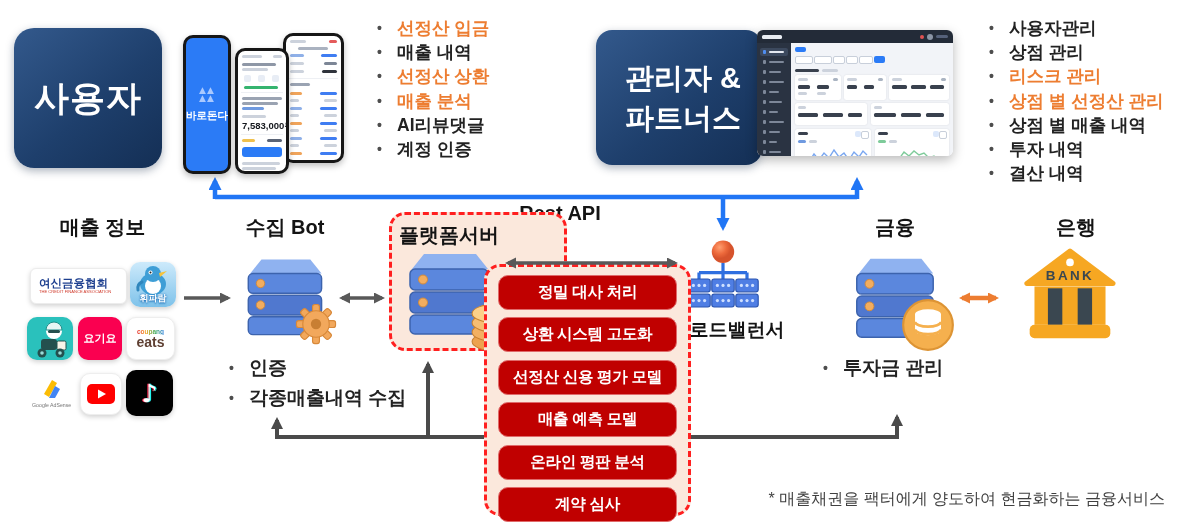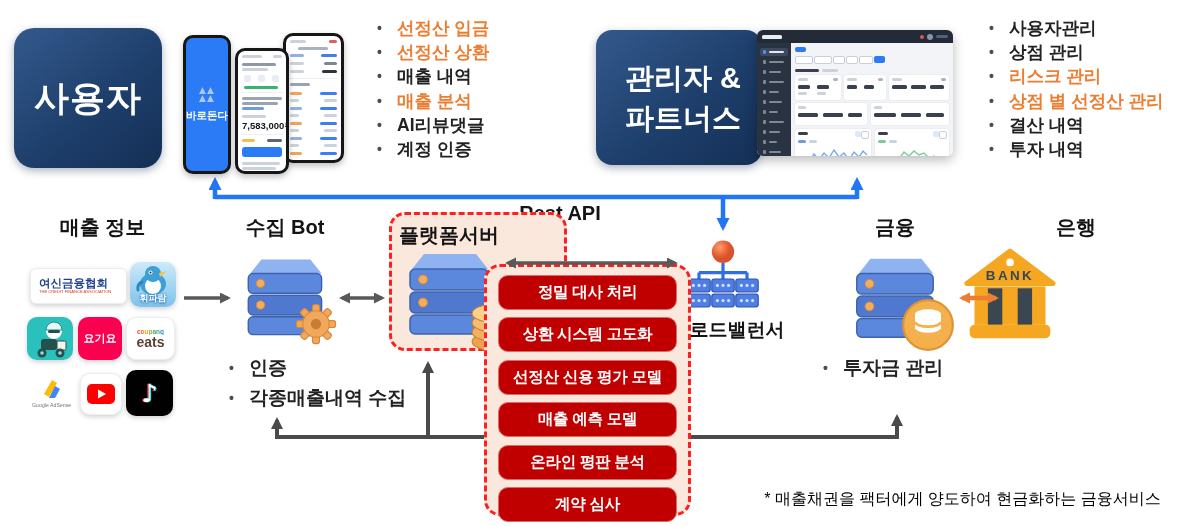--- a/index.html
+++ b/index.html
@@ -25,21 +25,21 @@
   .feat li.hl{color:#ED7D31;}
   .feat.big{font-size:19px;}
   .feat.big li{height:30px;}
 
   
   .red-frame{position:absolute;border:3px dashed #ff1f1f;background:#FBE8DC;border-radius:16px;box-sizing:border-box;}
   .pill{background:#C00000;border:1.5px solid #e06a6a;border-radius:10px;color:#fff;font-weight:700;
     font-size:15.5px;height:33px;display:flex;align-items:center;justify-content:center;
     margin:0 0 7.4px 0;white-space:nowrap;letter-spacing:-.3px;}
 
-  .note{position:absolute;color:#000000;font-size:16px;text-align:center;}
+  .note{position:absolute;color:#404040;font-size:16px;text-align:right;}
 
   
   .phone{position:absolute;border:3px solid #161616;border-radius:10px;background:#fff;box-shadow:0 3px 6px rgba(0,0,0,.25);overflow:hidden;box-sizing:border-box;}
   .p-blue{background:#2b7bf6;display:flex;flex-direction:column;align-items:center;justify-content:center;}
   .tri{color:#a9c9ff;font-size:9px;line-height:8px;letter-spacing:1px;font-family:"DejaVu Sans",sans-serif;}
   .p-logo{color:#fff;font-weight:700;font-size:10.5px;margin-top:7px;}
   .b{position:absolute;display:block;background:#ccd2dc;border-radius:1.5px;height:2.5px;}
   .amount{position:absolute;font-weight:700;color:#13161c;font-size:9.5px;white-space:nowrap;}
   .p-btn{position:absolute;background:#2b7bf6;border-radius:3px;}
   .hairline{position:absolute;left:3px;right:3px;height:1px;background:#eef0f4;}
@@ -184,25 +184,25 @@
       <i class="b" style="top:111px;left:4px;width:38px"></i>
       <i class="b" style="top:116px;left:4px;width:34px"></i>
     </div>
   </div>
 
   <ul class="feat node" style="left:372px;top:16px">
 
       <li class="feat-item hl">
         <span>선정산 입금</span>
       </li>
+      <li class="feat-item">
+        <span>매출 내역</span>
+      </li>
       <li class="feat-item hl">
         <span>선정산 상환</span>
-      </li>
-      <li class="feat-item">
-        <span>매출 내역</span>
       </li>
       <li class="feat-item hl">
         <span>매출 분석</span>
       </li>
       <li class="feat-item">
         <span>AI리뷰댓글</span>
       </li>
       <li class="feat-item">
         <span>계정 인증</span>
       </li>
@@ -341,24 +341,27 @@
       <li class="feat-item">
         <span>상점 관리</span>
       </li>
       <li class="feat-item hl">
         <span>리스크 관리</span>
       </li>
       <li class="feat-item hl">
         <span>상점 별 선정산 관리</span>
       </li>
       <li class="feat-item">
+        <span>상점 별 매출 내역</span>
+      </li>
+      <li class="feat-item">
+        <span>투자 내역</span>
+      </li>
+      <li class="feat-item">
         <span>결산 내역</span>
-      </li>
-      <li class="feat-item">
-        <span>투자 내역</span>
       </li>
     </ul>
 
   <div class="sec" style="left:40px;top:214px;width:125px">매출 정보</div>
   <div class="sec" style="left:225px;top:214px;width:120px">수집 Bot</div>
   <div class="sec" style="left:505px;top:202px;width:110px">Rest API</div>
   <div class="sec" style="left:677px;top:317px;width:120px;font-size:19px">로드밸런서</div>
   <div class="sec" style="left:845px;top:214px;width:100px">금융</div>
   <div class="sec" style="left:1026px;top:214px;width:100px">은행</div>
 
@@ -500,21 +503,21 @@
 
   <div class="node abs" style="left:845px;top:250px;width:100px;height:100px">
     <svg width="98" height="98" viewBox="0 0 100 100">
         <use href="#srv3d"></use>
       </svg>
     <svg class="abs" style="right:-10px;bottom:-2px" width="54" height="54" viewBox="0 0 50 50">
         <use href="#dbsym"></use>
       </svg>
   </div>
 
-  <div class="node abs" style="left:962px;top:247px;width:96px;height:98px">
+  <div class="node abs" style="left:1022px;top:247px;width:96px;height:98px">
     <svg width="96" height="98" viewBox="0 0 100 100">
       <polygon points="50,3 5,37 95,37" fill="#f6a722" stroke="#f6a722" stroke-width="5" stroke-linejoin="round"></polygon>
       <circle cx="50" cy="15" r="4" fill="#fff"></circle>
       <text x="50" y="33" text-anchor="middle" font-family="Liberation Sans, sans-serif" font-size="14" font-weight="bold" letter-spacing="2.5" fill="#3a4750">BANK</text>
       <rect x="13" y="40" width="74" height="40" fill="#f6a722"></rect>
       <rect x="27" y="42" width="15" height="38" fill="#3a4750"></rect>
       <rect x="58" y="42" width="15" height="38" fill="#3a4750"></rect>
       <rect x="8" y="80" width="84" height="14" rx="5" fill="#f6a722"></rect>
     </svg>
   </div>

